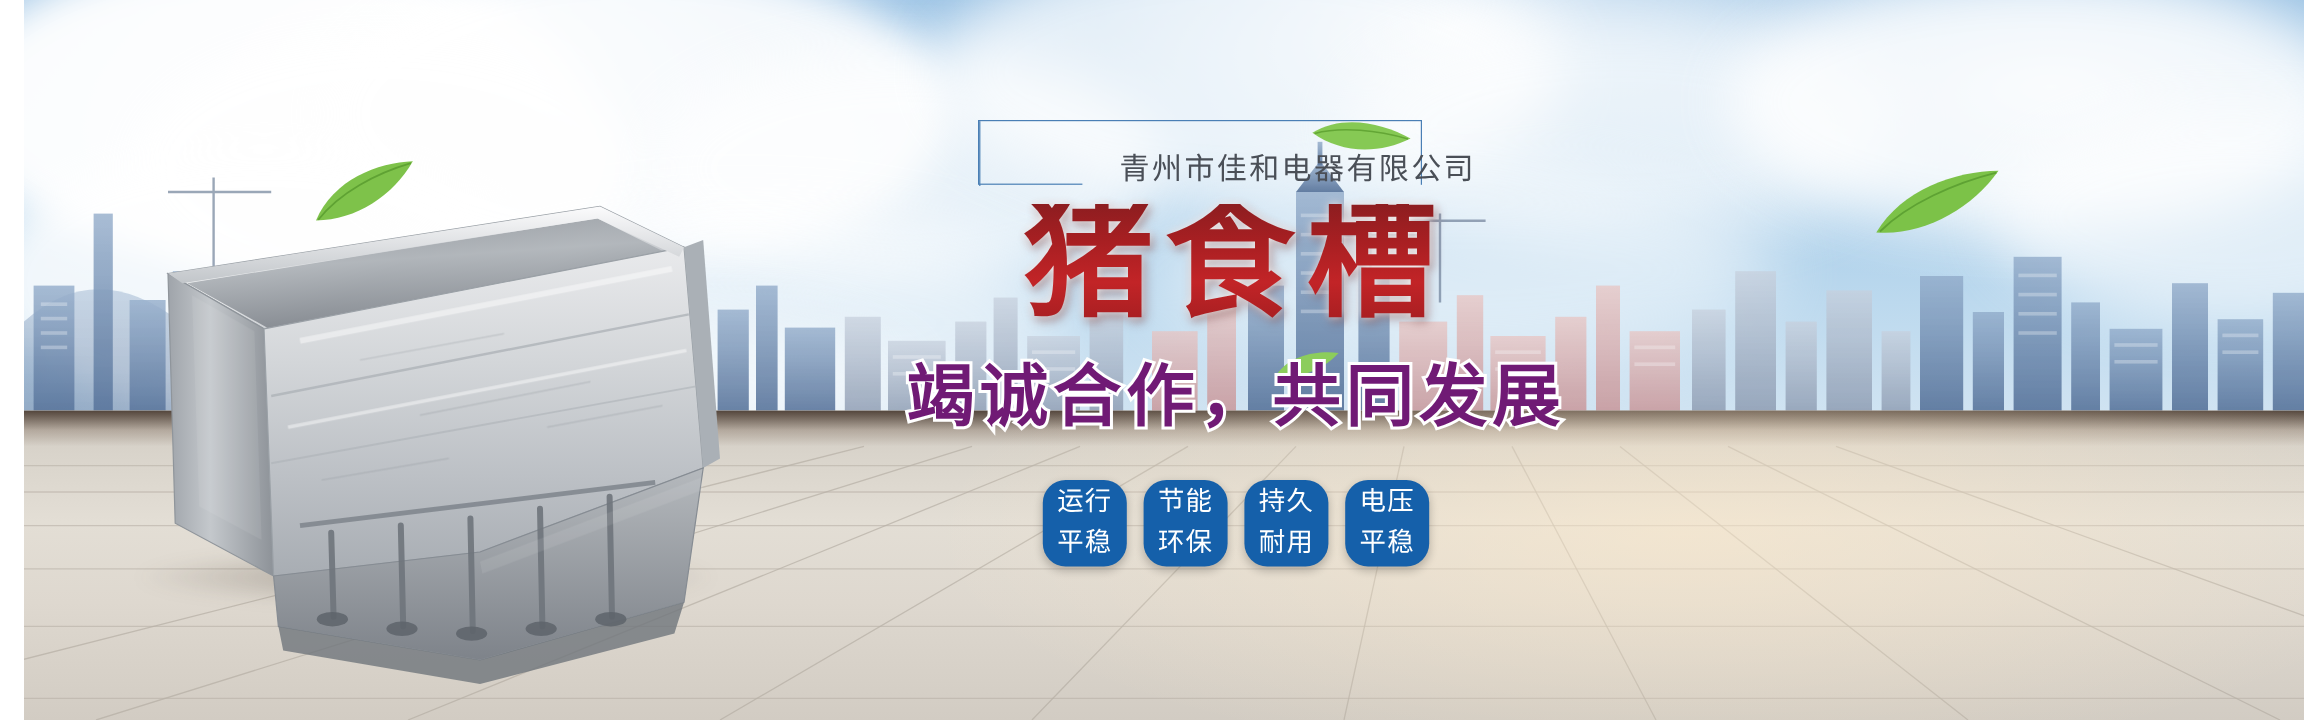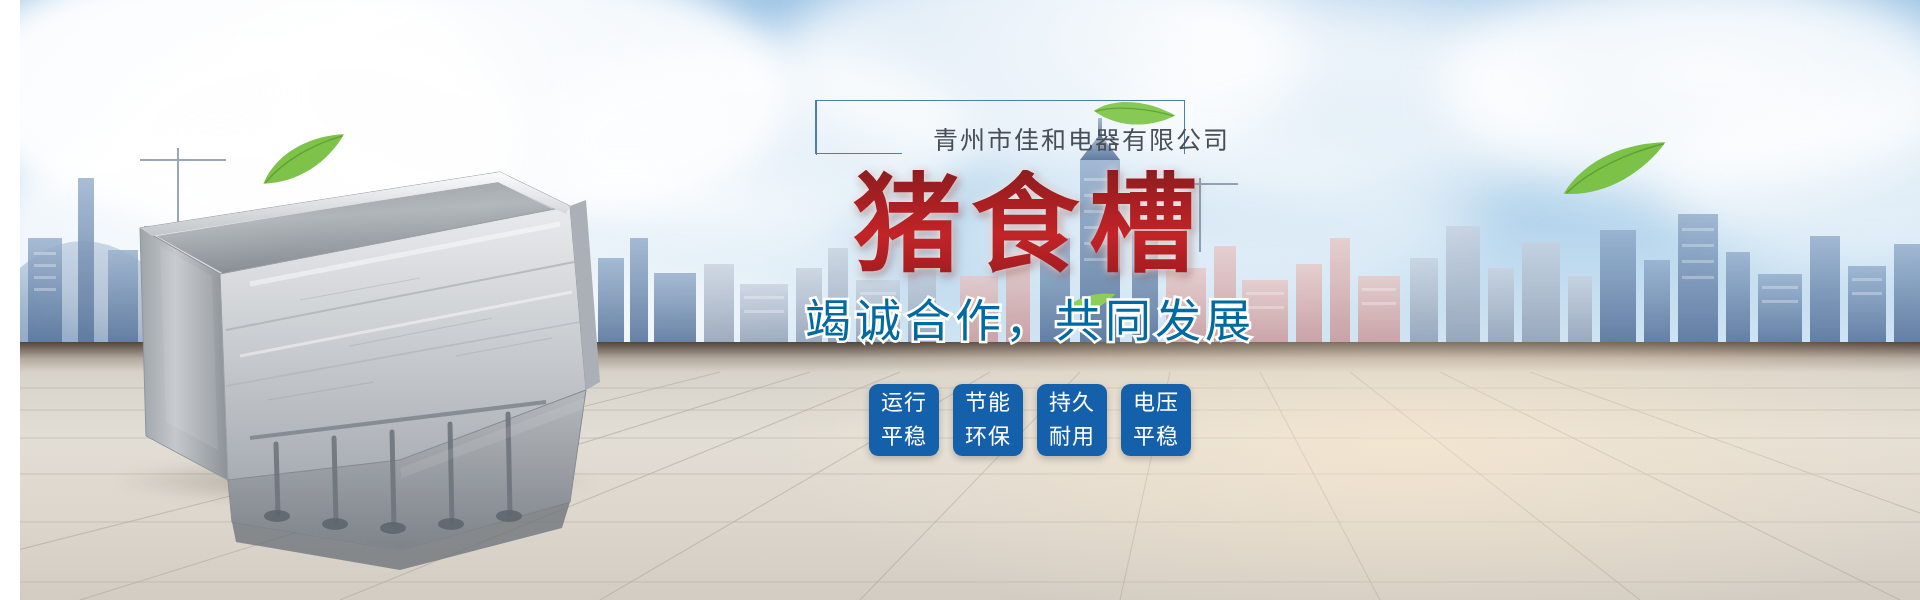--- a/index.html
+++ b/index.html
@@ -110,50 +110,50 @@
     font-size:25px; letter-spacing:2px; color:#4a4f57;
     font-family:"DejaVu Sans","Liberation Sans",sans-serif;
     white-space:nowrap;
   }
 
   
   .title{
     font-size:108px; line-height:1.04;
     font-weight:bold;
     letter-spacing:10px;
-    font-family:Liberation Serif, serif;
+    font-family:Liberation Mono, monospace;
     background:linear-gradient(180deg,#8d1d20 0%, #a81f22 28%, #c22427 58%, #9c1c1f 100%);
     -webkit-background-clip:text; background-clip:text;
     color:transparent; -webkit-text-fill-color:transparent;
     filter:drop-shadow(0 0 4px rgba(255,255,255,.95))
            drop-shadow(2px 3px 3px rgba(90,25,25,.45));
     margin:6px 0 2px 0;
     white-space:nowrap;
   }
 
   
   .subtitle{
-    font-size:46px; font-weight:normal; letter-spacing:4px;
-    color:#0369a1;
+    font-size:57px; font-weight:bold; letter-spacing:4px;
+    color:#701a75;
     font-family:"DejaVu Sans","Liberation Sans",sans-serif;
     -webkit-text-stroke:5px #ffffff;
     paint-order:stroke fill;
     margin-top:2px;
     white-space:nowrap;
   }
 
   
   .badges{
     display:flex; justify-content:center; gap:14px;
     margin-top:34px;
   }
   .badge{
     width:70px; height:72px;
     background:#1560aa;
-    border-radius:9px;
+    border-radius:19px;
     color:#ffffff;
     font-size:22px; line-height:34px; letter-spacing:1px;
     font-family:"DejaVu Sans","Liberation Sans",sans-serif;
     display:flex; flex-direction:column; align-items:center; justify-content:center;
     box-shadow:0 3px 7px rgba(0,0,0,.22);
     cursor:pointer;
   }
   .badge span{ display:block; }
 </style>
 </head>

